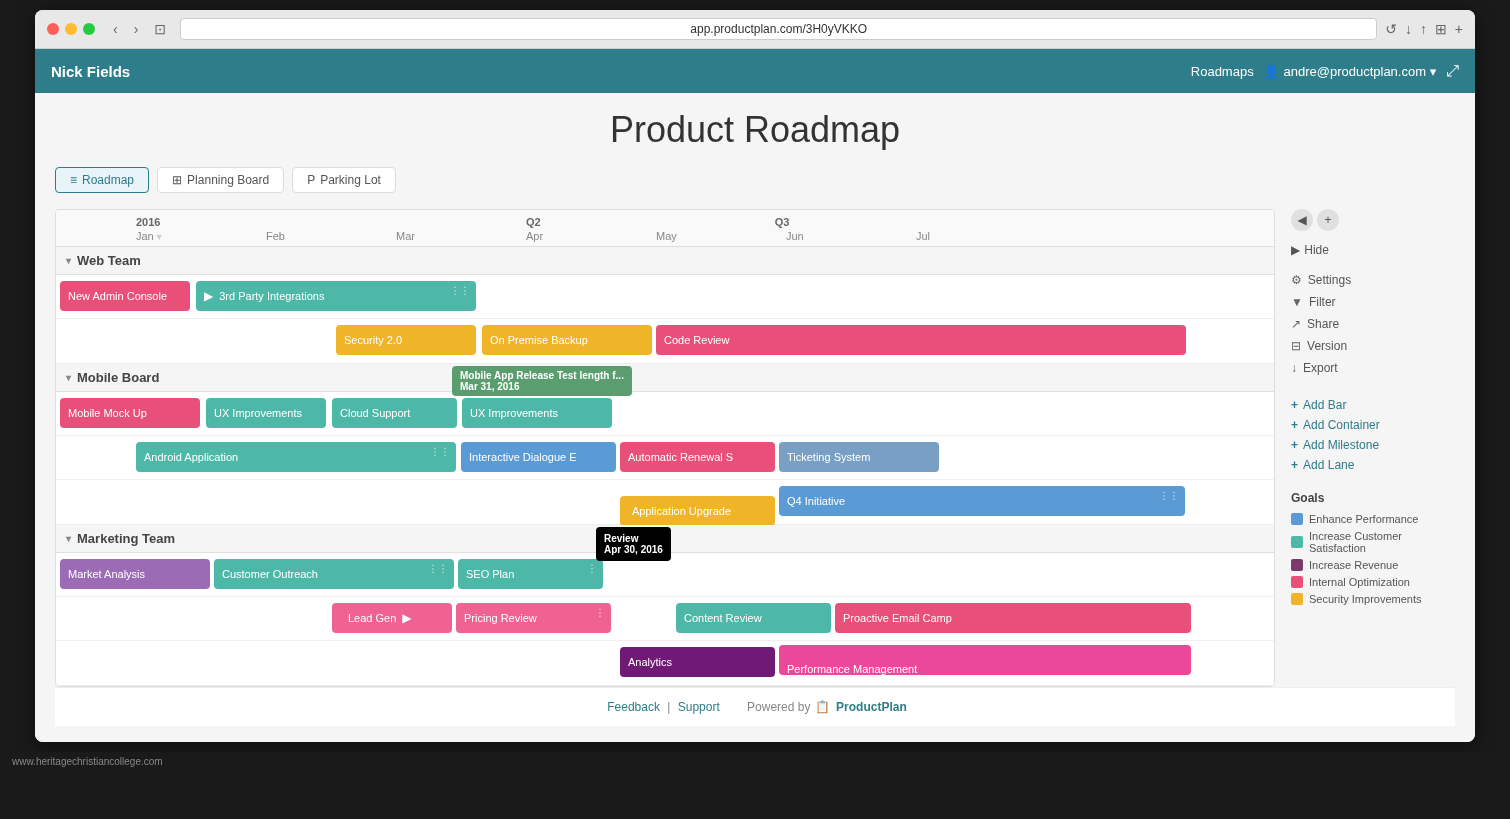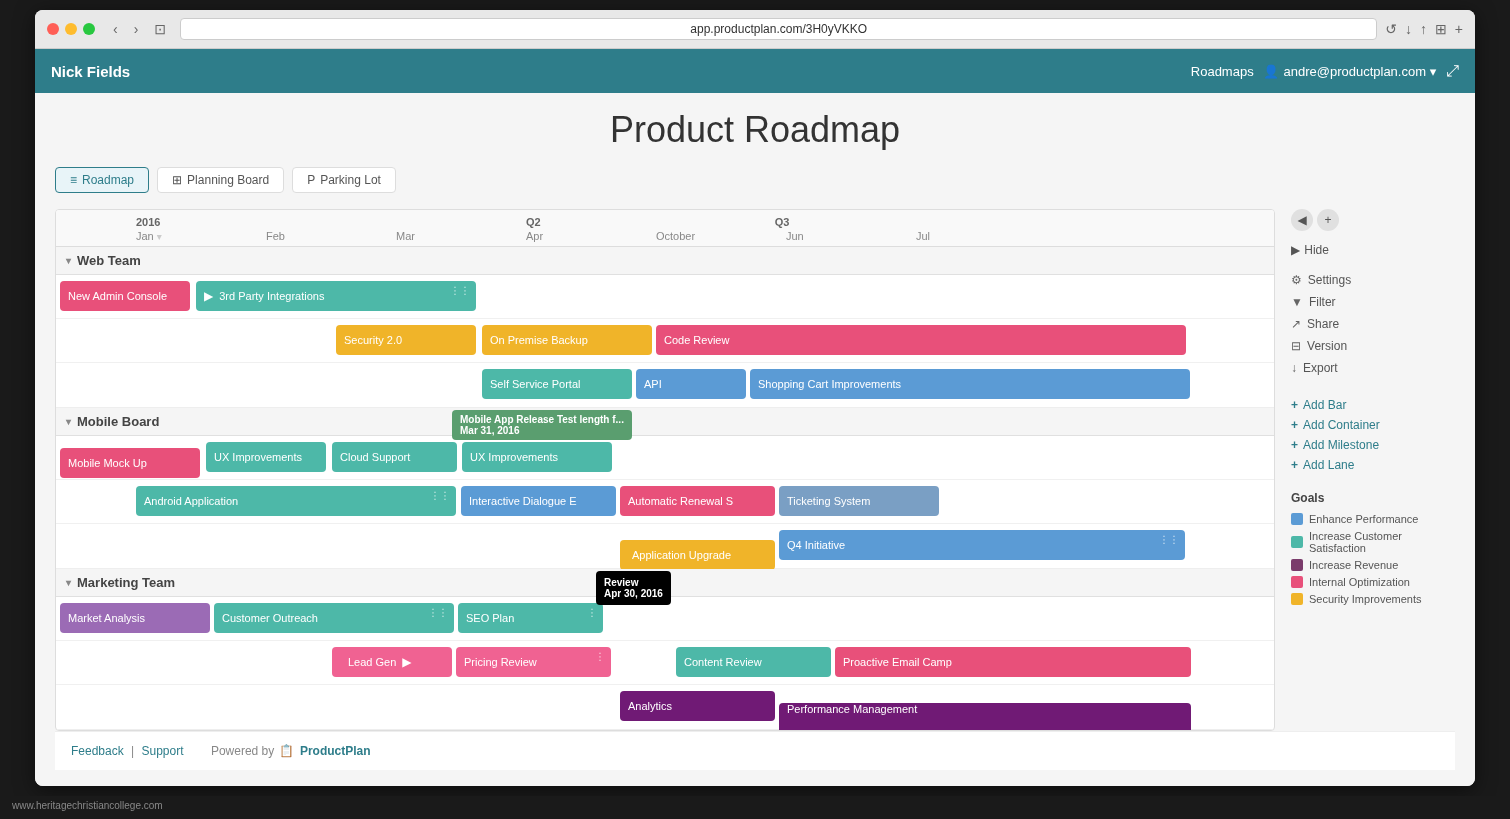--- a/index.html
+++ b/index.html
@@ -161,21 +161,21 @@
       display: flex;
       align-items: center;
       gap: 5px;
       font-size: 12px;
       color: #2e7d8a;
       cursor: pointer;
       padding: 3px 0;
     }
 
     .footer {
-      text-align: left;
+      text-align: center;
       padding: 12px;
       color: #888;
       font-size: 12px;
       border-top: 1px solid #eee;
       background: #fff;
     }
     .footer a { color: #2e7d8a; text-decoration: none; margin: 0 4px; }
     .footer-brand { font-weight: 700; color: #2e7d8a; }
 
     .bottom-bar {
@@ -269,21 +269,21 @@
             <span style="position:relative; margin-left: 290px; margin-right: 4px;">Q2</span>
             <span style="position:relative; margin-left: 230px;">Q3</span>
           </div>
           <div style="display:flex; padding: 2px 0 4px 80px; font-size:11px; color:#888;">
             <span style="width:130px;">Jan
               <span style="color:#ccc; font-size:10px;">▾</span>
             </span>
             <span style="width:130px;">Feb</span>
             <span style="width:130px;">Mar</span>
             <span style="width:130px;">Apr</span>
-            <span style="width:130px;">October</span>
+            <span style="width:130px;">May</span>
             <span style="width:130px;">Jun</span>
             <span style="width:130px;">Jul</span>
           </div>
         </div>
 
         <div class="team-section">
           <div class="team-header">
             <span class="chevron">▾</span>
             <span>Web Team</span>
           </div>
@@ -304,46 +304,35 @@
               <span>Security 2.0</span>
             </div>
             <div style="position:absolute; top:6px; left:426px; height:30px; width:170px; border-radius:4px; background:#f0b429; display:flex; align-items:center; padding:0 8px; font-size:11px; color:#fff; font-weight:500;">
               <span>On Premise Backup</span>
             </div>
             <div style="position:absolute; top:6px; left:600px; height:30px; width:530px; border-radius:4px; background:#e8507a; display:flex; align-items:center; padding:0 8px; font-size:11px; color:#fff; font-weight:500;">
               <span>Code Review</span>
             </div>
           </div>
 
-          <div class="lane" style="position:relative; height:44px;">
-            <div style="position:absolute; top:6px; left:426px; height:30px; width:150px; border-radius:4px; background:#4db8a8; display:flex; align-items:center; padding:0 8px; font-size:11px; color:#fff; font-weight:500;">
-              <span>Self Service Portal</span>
-            </div>
-            <div style="position:absolute; top:6px; left:580px; height:30px; width:110px; border-radius:4px; background:#5b9bd5; display:flex; align-items:center; padding:0 8px; font-size:11px; color:#fff; font-weight:500;">
-              <span>API</span>
-            </div>
-            <div style="position:absolute; top:6px; left:694px; height:30px; width:440px; border-radius:4px; background:#5b9bd5; display:flex; align-items:center; padding:0 8px; font-size:11px; color:#fff; font-weight:500;">
-              <span>Shopping Cart Improvements</span>
-            </div>
-          </div>
         </div>
 
         <div class="team-section">
           <div class="team-header" style="position:relative;">
             <span class="chevron">▾</span>
             <span>Mobile Board</span>
 
             <div style="position:absolute; left:396px; top:2px; background:#5a9e6f; color:#fff; border-radius:4px; padding:4px 8px; font-size:10px; z-index:10;">
               <div>Mobile App Release Test length f...</div>
               <div>Mar 31, 2016</div>
             </div>
           </div>
 
           <div class="lane" style="position:relative; height:44px;">
-            <div style="position:absolute; top:12px; left:4px; height:30px; width:140px; border-radius:4px; background:#e8507a; display:flex; align-items:center; padding:0 8px; font-size:11px; color:#fff; font-weight:500;">
+            <div style="position:absolute; top:6px; left:4px; height:30px; width:140px; border-radius:4px; background:#e8507a; display:flex; align-items:center; padding:0 8px; font-size:11px; color:#fff; font-weight:500;">
               <span>Mobile Mock Up</span>
             </div>
             <div style="position:absolute; top:6px; left:150px; height:30px; width:120px; border-radius:4px; background:#4db8a8; display:flex; align-items:center; padding:0 8px; font-size:11px; color:#fff; font-weight:500;">
               <span>UX Improvements</span>
             </div>
             <div style="position:absolute; top:6px; left:276px; height:30px; width:125px; border-radius:4px; background:#4db8a8; display:flex; align-items:center; padding:0 8px; font-size:11px; color:#fff; font-weight:500;">
               <span>Cloud Support</span>
             </div>
             <div style="position:absolute; top:6px; left:406px; height:30px; width:150px; border-radius:4px; background:#4db8a8; display:flex; align-items:center; padding:0 8px; font-size:11px; color:#fff; font-weight:500;">
               <span>UX Improvements</span>
@@ -416,21 +405,21 @@
             </div>
             <div style="position:absolute; top:6px; left:779px; height:30px; width:356px; border-radius:4px; background:#e8507a; display:flex; align-items:center; padding:0 8px; font-size:11px; color:#fff; font-weight:500; overflow:hidden;">
               <span>Proactive Email Camp</span>
             </div>
           </div>
 
           <div class="lane" style="position:relative; height:44px;">
             <div style="position:absolute; top:6px; left:564px; height:30px; width:155px; border-radius:4px; background:#701a75; display:flex; align-items:center; padding:0 8px; font-size:11px; color:#fff; font-weight:500;">
               <span>Analytics</span>
             </div>
-            <div style="position:absolute; top:18px; left:723px; height:30px; width:412px; border-radius:4px; background:#701a75; display:flex; align-items:flex-start; padding:0 8px; font-size:11px; color:#fff; font-weight:500;">
+            <div style="position:absolute; top:4px; left:723px; height:30px; width:412px; border-radius:4px; background:#ec4899; display:flex; align-items:flex-end; padding:0 8px; font-size:11px; color:#fff; font-weight:500;">
               <span>Performance Management</span>
             </div>
           </div>
         </div>
 
       </div>
 
       <div class="sidebar">
         <div style="display:flex; justify-content:space-between; align-items:center; margin-bottom:8px;">
           <div class="roadmap-nav">

